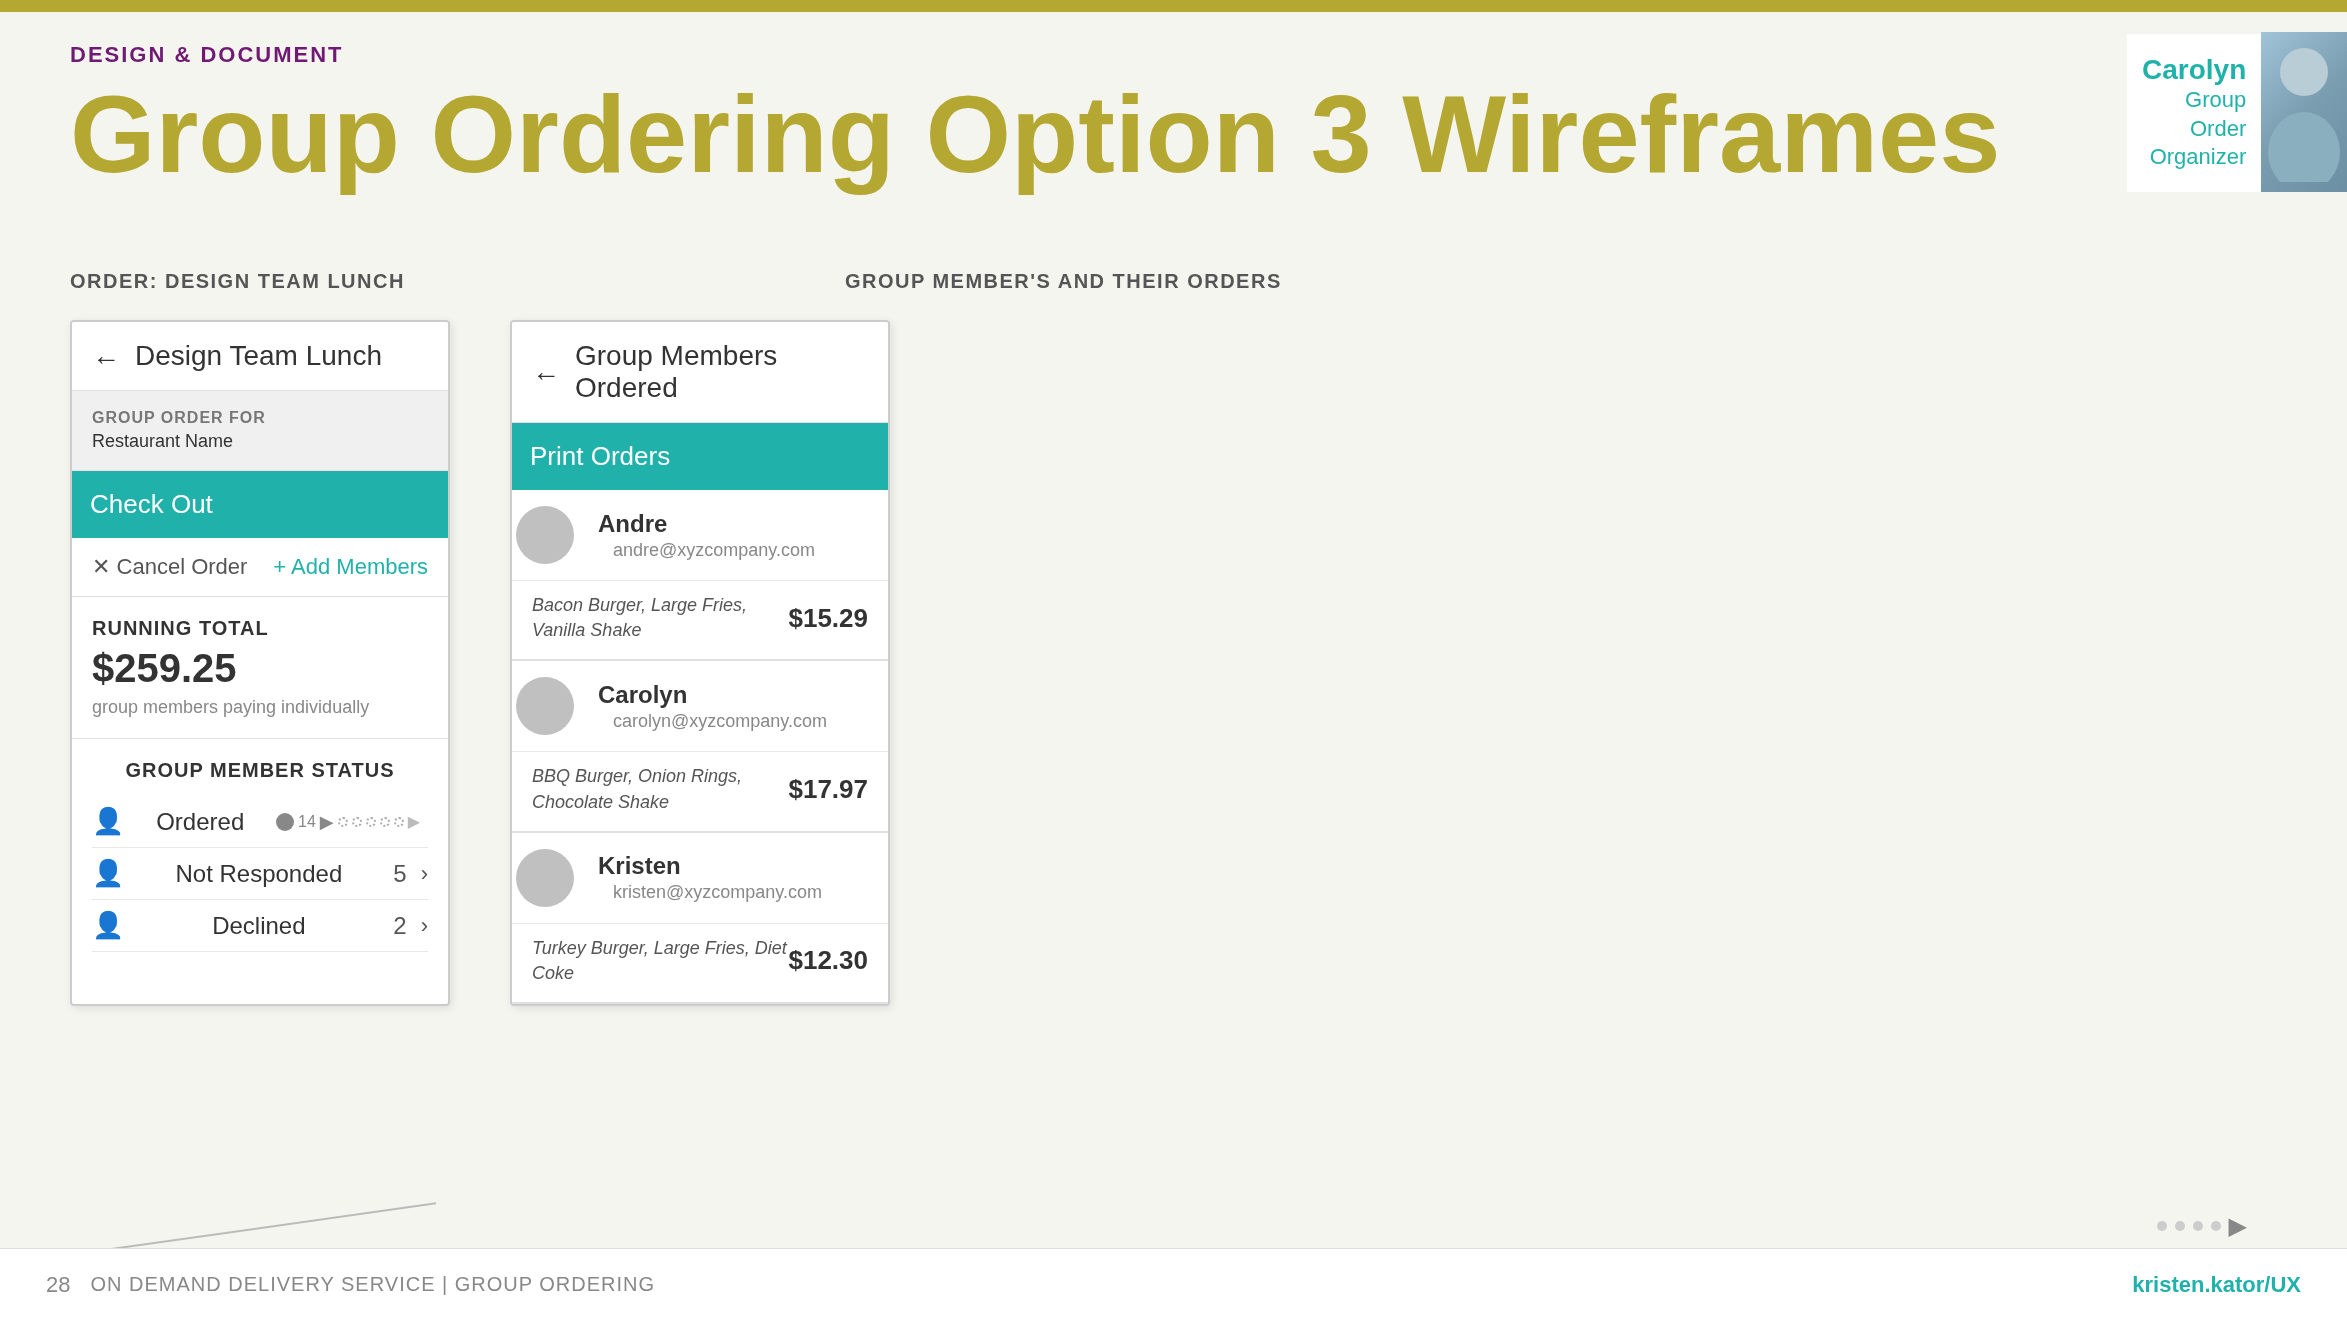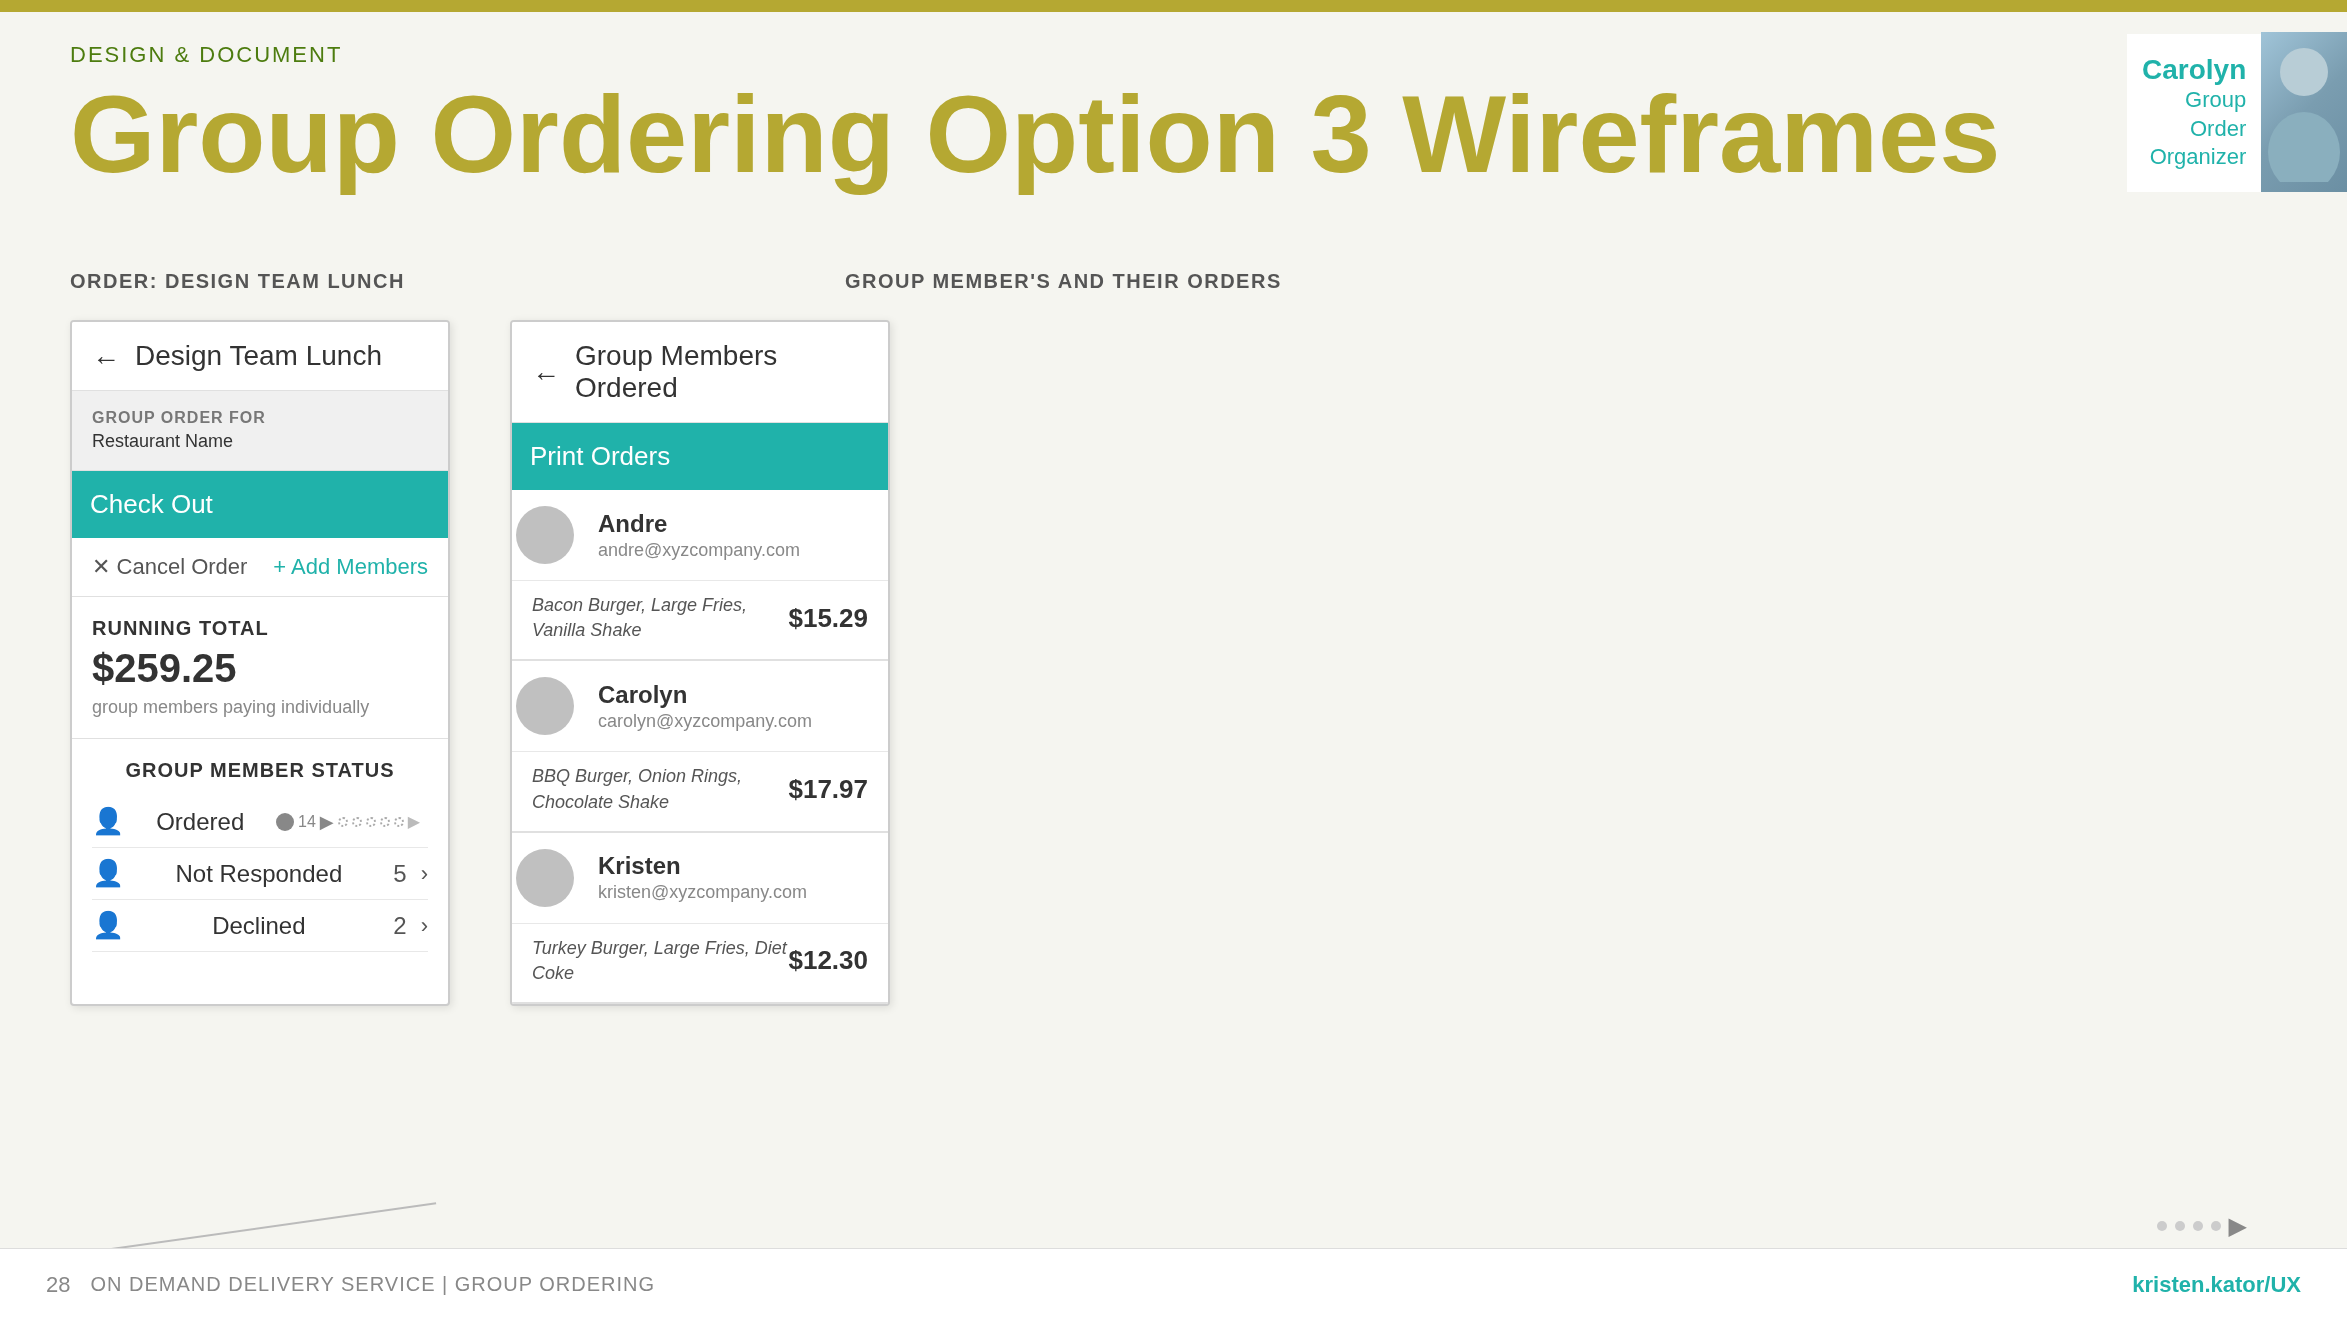--- a/index.html
+++ b/index.html
@@ -22,22 +22,22 @@
 
     
     .header {
       position: absolute;
       top: 12px; left: 70px; right: 0;
       padding: 30px 0 20px;
     }
 
     .design-document-label {
       font-size: 22px;
-      font-weight: normal;
-      color: #4d7c0f;
+      font-weight: bold;
+      color: #701a75;
       letter-spacing: 2px;
       text-transform: uppercase;
     }
 
     .main-title {
       font-size: 110px;
       font-weight: 700;
       color: #b5a832;
       line-height: 1.1;
       margin-top: 5px;
@@ -336,20 +336,21 @@
     .member-name {
       font-size: 24px;
       color: #333;
       font-weight: bold;
     }
 
     .member-email {
       font-size: 18px;
       color: #888;
       margin-top: 2px;
+      margin-left: 15px;
     }
 
     .order-row {
       display: flex;
       align-items: center;
       justify-content: space-between;
       padding: 12px 20px 16px;
       border-bottom: 2px solid #e0e0e0;
     }
 

